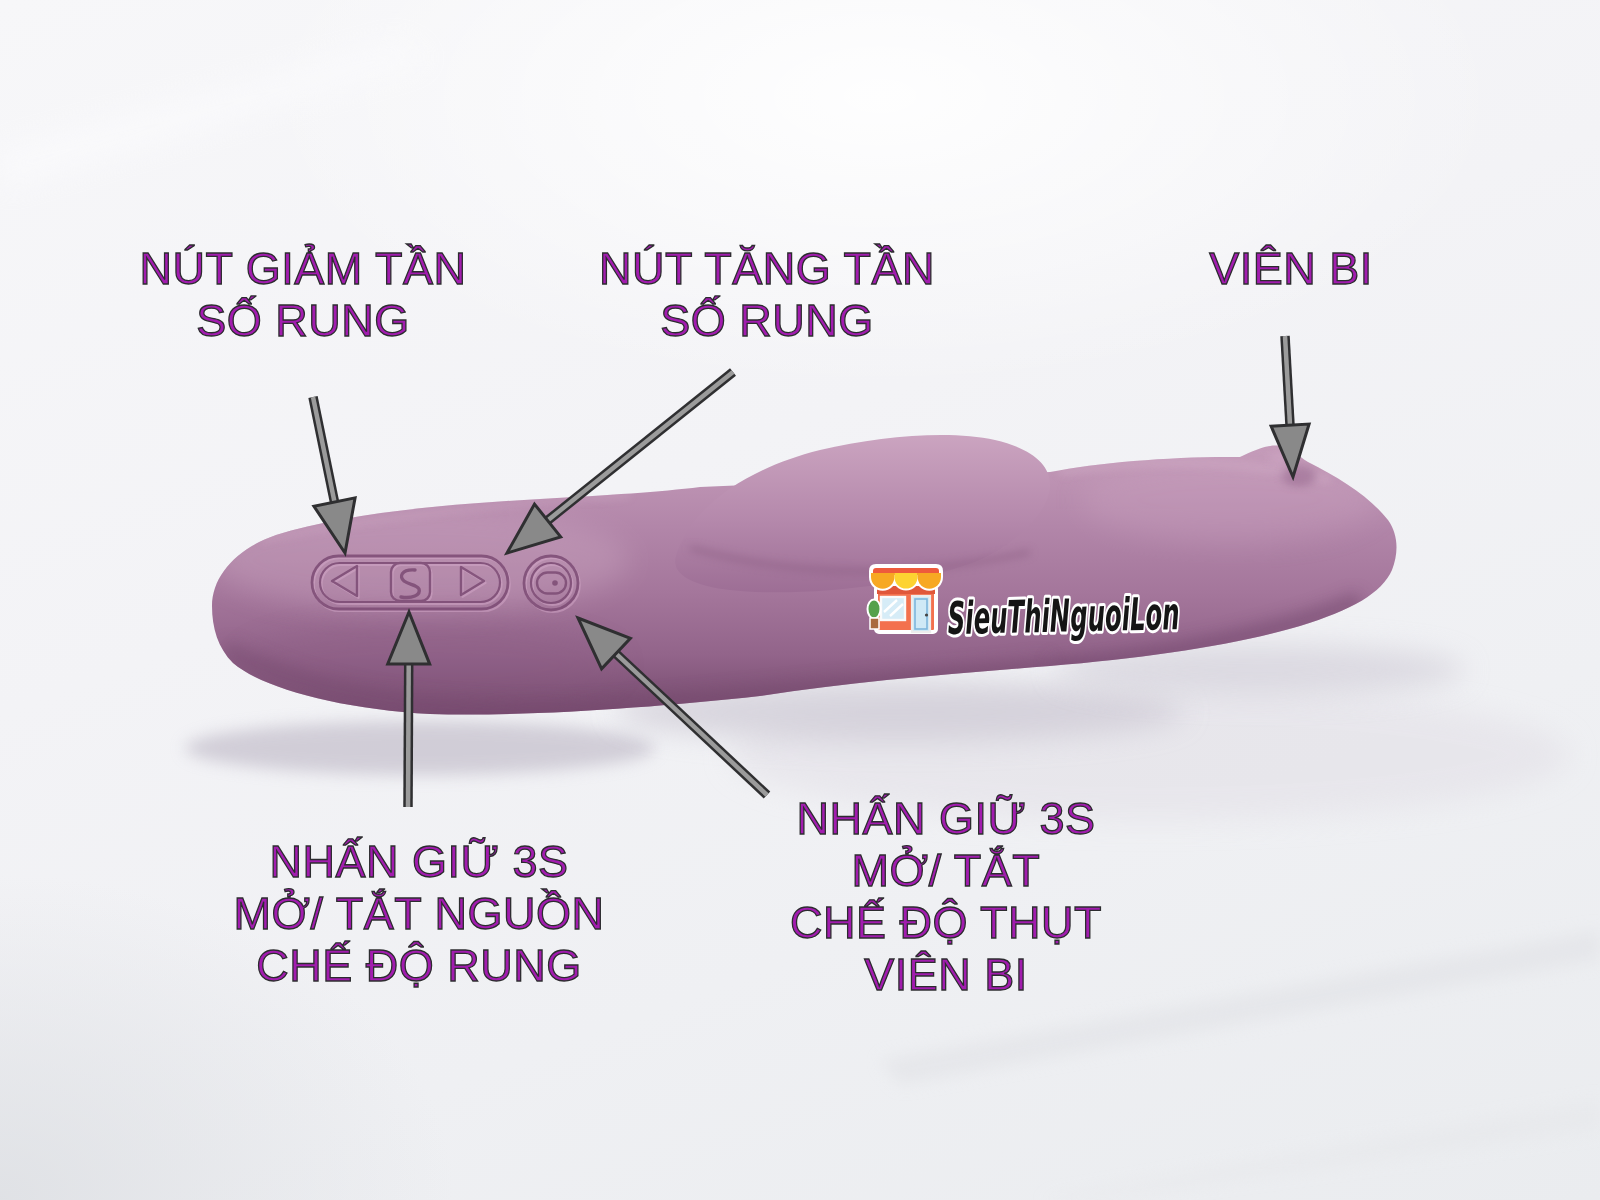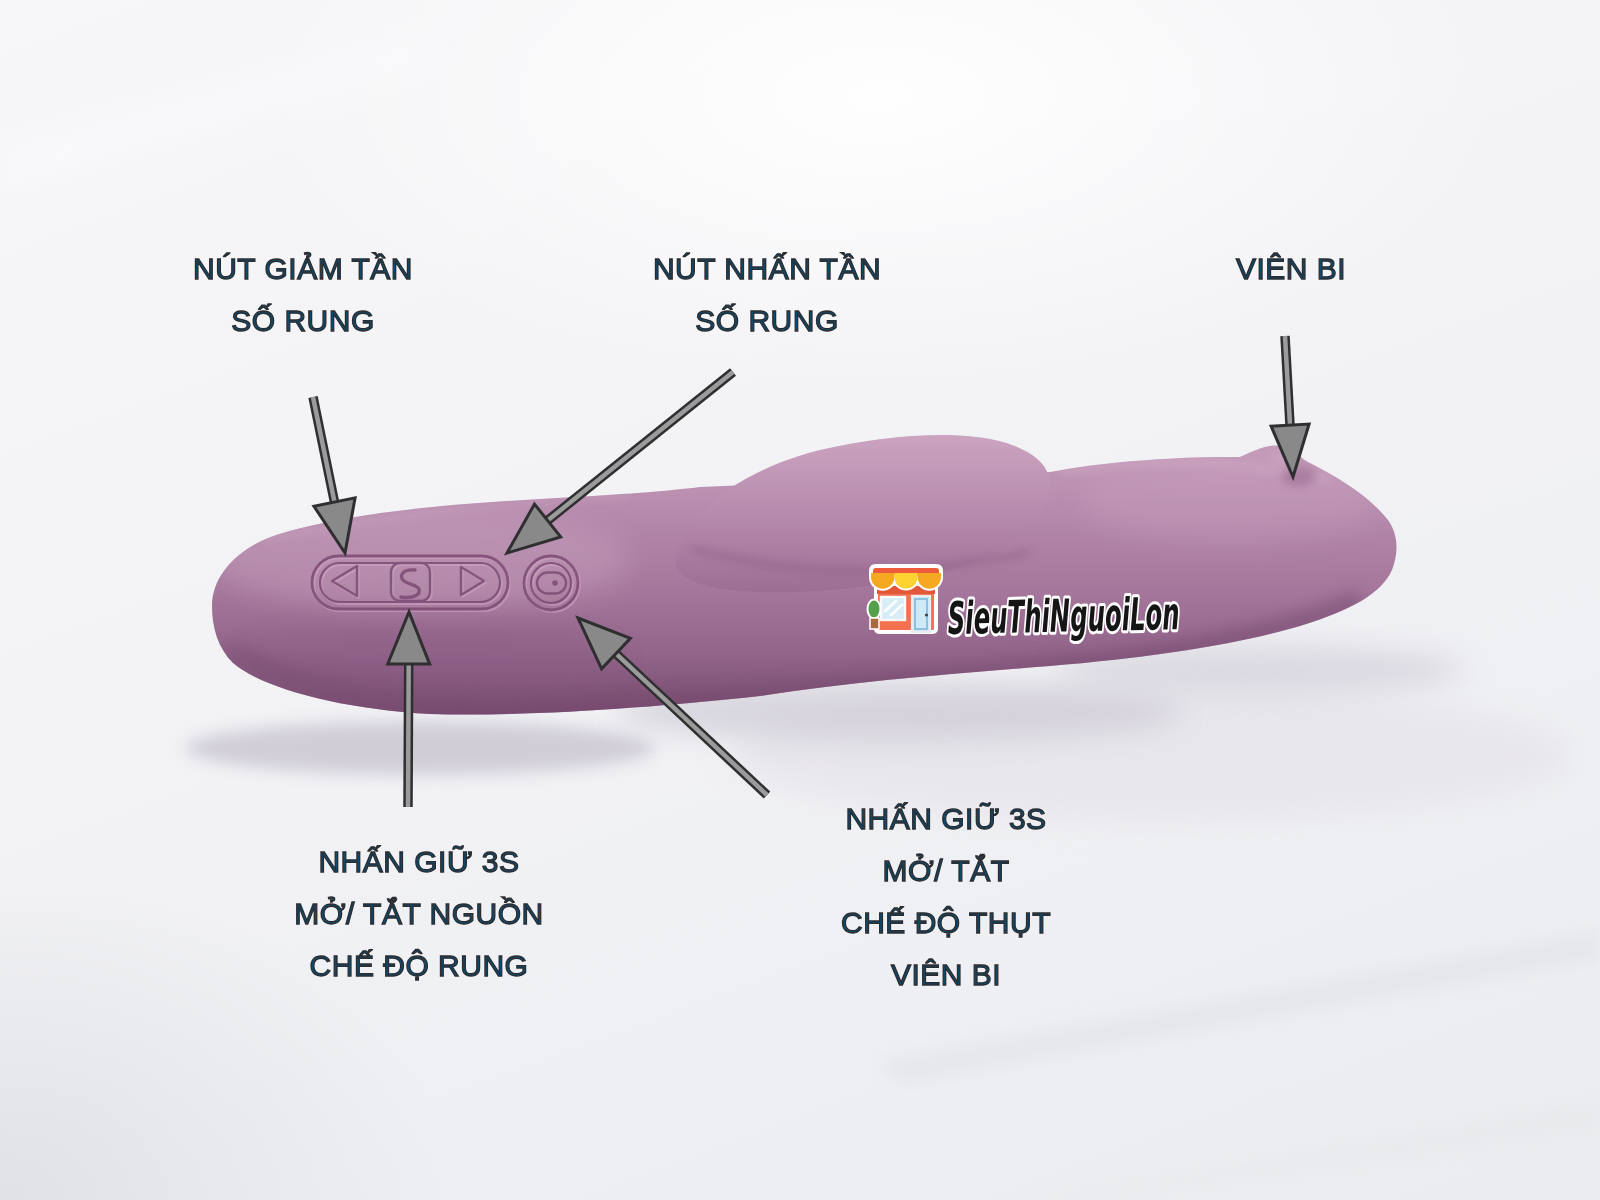--- a/index.html
+++ b/index.html
@@ -11,24 +11,24 @@
       radial-gradient(700px 500px at 0% 100%, rgba(222,224,228,.9), rgba(222,224,228,0) 65%),
       linear-gradient(160deg,#f7f7f9 0%,#f3f3f6 40%,#eff0f3 70%,#eaecef 100%);
     position:relative;
   }
   .stage{position:absolute;left:0;top:0;width:1600px;height:1200px;}
   .callout{
     position:absolute;
     transform:translateX(-50%);
     text-align:center;
     white-space:pre-line;
-    font-size:30px;
+    font-size:45px;
     line-height:52px;
     letter-spacing:.5px;
-    color:#0c4a6e;
+    color:#a21caf;
     -webkit-text-stroke:1.3px #2c2c2f;
     text-shadow:0 0 2px rgba(255,255,255,.75), 1px 1px 1px rgba(255,255,255,.5);
     user-select:none;
   }
   svg{position:absolute;left:0;top:0;}
 </style>
 </head>
 <body>
 
 <div class="stage">
@@ -161,21 +161,21 @@
     <g>
       <line x1="1285" y1="336" x2="1290" y2="425" stroke="#2f2f31" stroke-width="9.5"></line>
       <line x1="1285" y1="336" x2="1290" y2="425" stroke="#9b9b9b" stroke-width="4.5"></line>
       <polygon points="1293,477 1271.1,426.2 1309.1,424" fill="#898989" stroke="#2f2f31" stroke-width="3"></polygon>
     </g>
   </g>
 </svg>
 
 <div class="callout" style="left:303px;top:243px;">NÚT GIẢM TẦN
 SỐ RUNG</div>
-<div class="callout" style="left:767px;top:243px;">NÚT NHẤN TẦN
+<div class="callout" style="left:767px;top:243px;">NÚT TĂNG TẦN
 SỐ RUNG</div>
 <div class="callout" style="left:1291px;top:243px;">VIÊN BI</div>
 <div class="callout" style="left:419px;top:836px;">NHẤN GIỮ 3S
 MỞ/ TẮT NGUỒN
 CHẾ ĐỘ RUNG</div>
 <div class="callout" style="left:946px;top:793px;">NHẤN GIỮ 3S
 MỞ/ TẮT
 CHẾ ĐỘ THỤT
 VIÊN BI</div>
 

